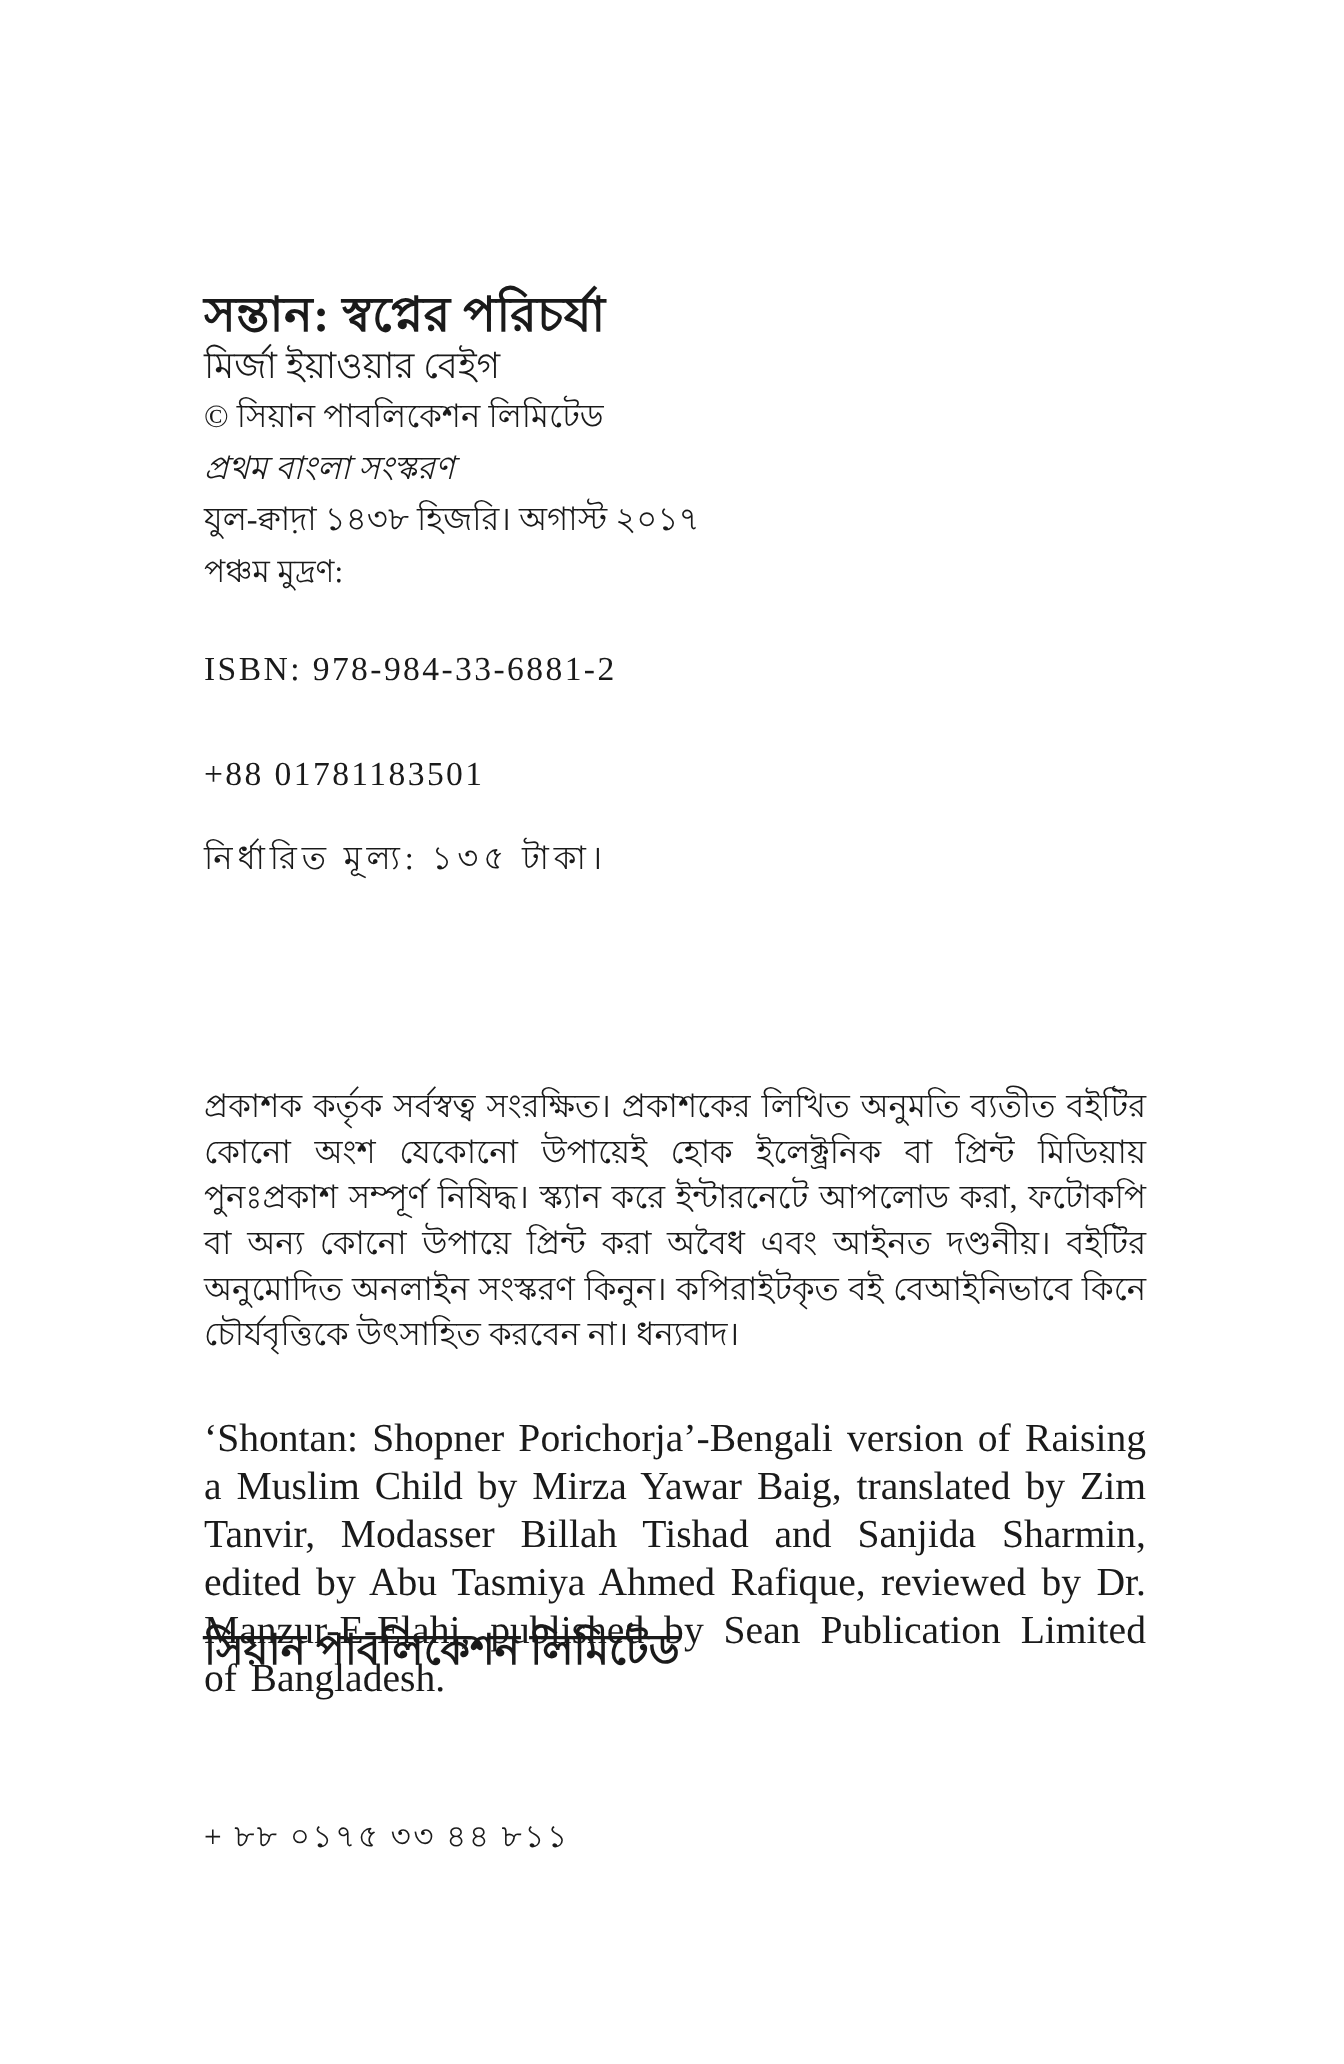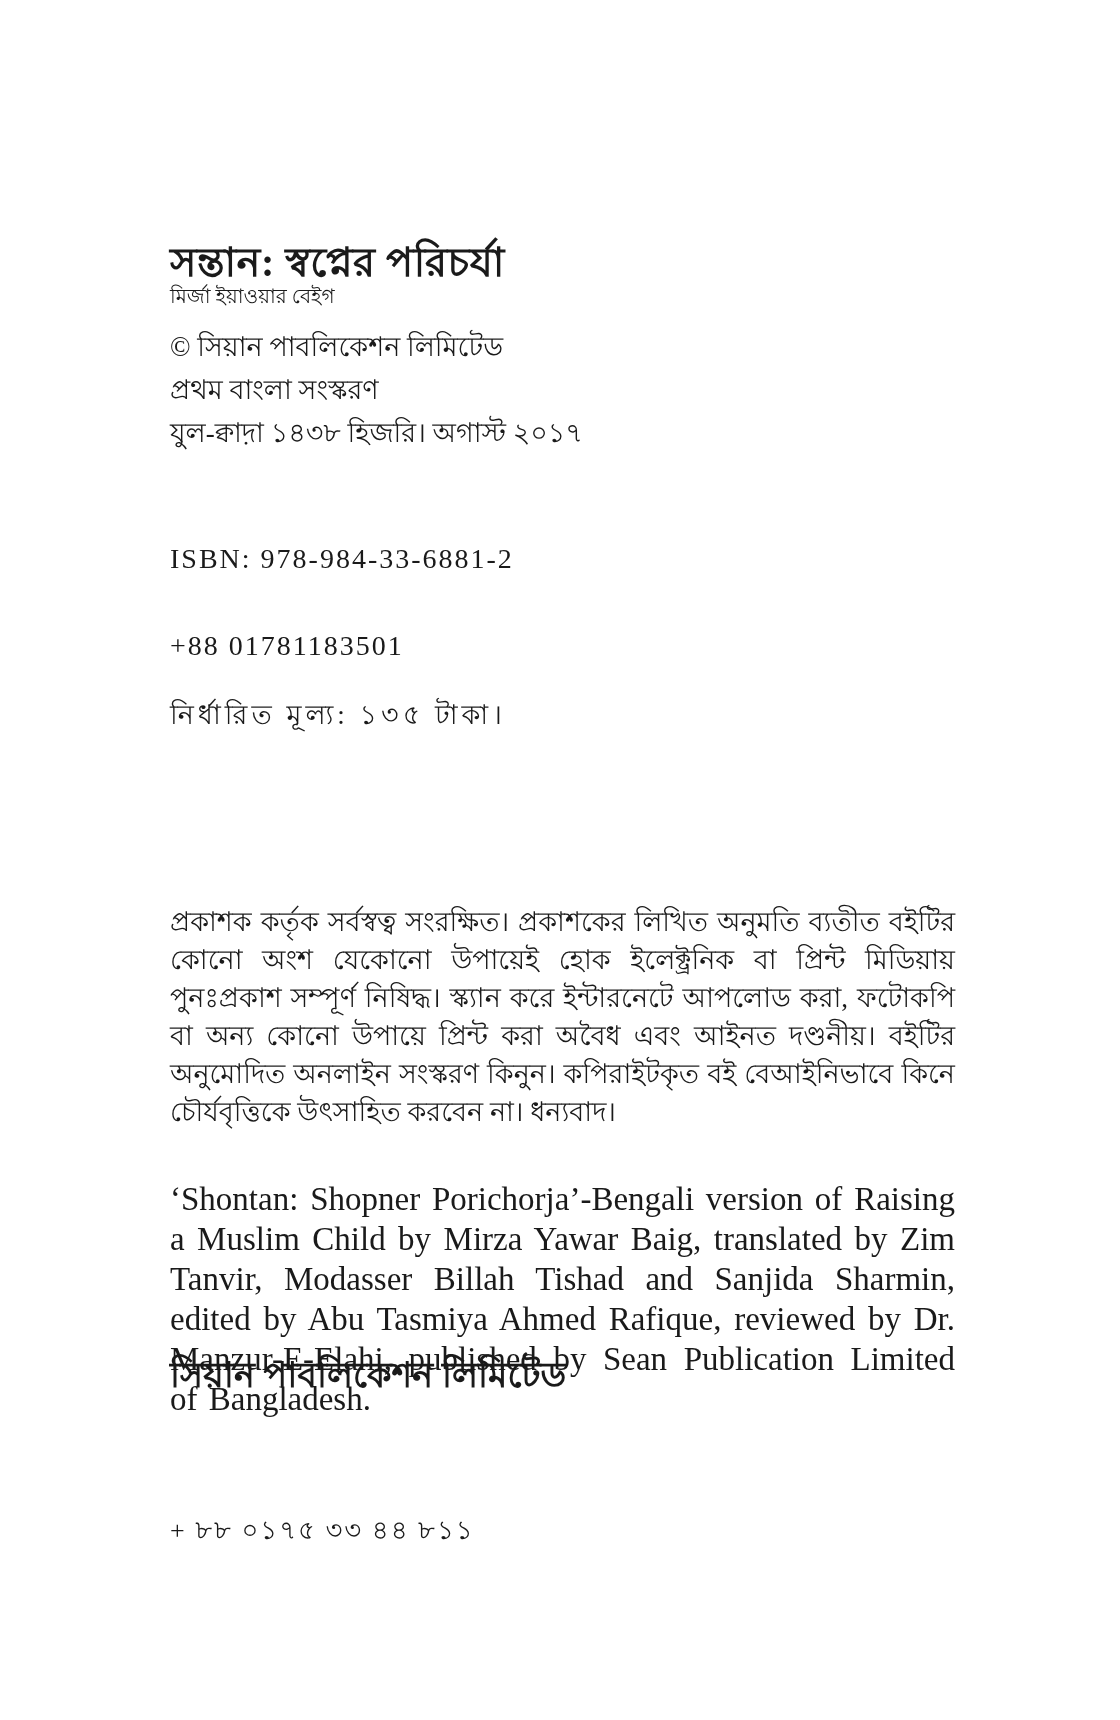--- a/index.html
+++ b/index.html
@@ -26,29 +26,30 @@
   }
   .book-title {
     top: 212px;
     font-size: 40px;
     font-weight: 700;
     line-height: 1.2;
     letter-spacing: 0.5px;
   }
   .author {
     top: 281px;
-    font-size: 20px;
+    font-size: 30px;
   }
   .copyright-line {
     top: 326px;
     font-size: 27px;
   }
   .edition-line {
     top: 369px;
     font-size: 27px;
+    font-style: italic;
   }
   .first-edition-date {
     top: 412px;
     font-size: 27px;
   }
   .printing-label {
     top: 456px;
     font-size: 26px;
   }
   .printing-date {
@@ -111,20 +112,21 @@
   <h1 class="content bn book-title">সন্তান: স্বপ্নের পরিচর্যা</h1>
 
   <div class="content bn author">মির্জা ইয়াওয়ার বেইগ</div>
 
   <div class="content bn copyright-line">© সিয়ান পাবলিকেশন লিমিটেড</div>
 
   <div class="content bn edition-line">প্রথম বাংলা সংস্করণ</div>
 
   <div class="content bn first-edition-date">যুল-ক্বাদ়া ১৪৩৮ হিজরি। অগাস্ট ২০১৭</div>
 
+  <div class="content bn printing-label">পঞ্চম মুদ্রণ:</div>
 
 
   <div class="content isbn-line">ISBN: 978-984-33-6881-2</div>
 
 
   <div class="content phone-line">+88 01781183501</div>
 
   <div class="content bn price-line">নির্ধারিত মূল্য: ১৩৫ টাকা।</div>
 
   <p class="content bn rights-notice">প্রকাশক কর্তৃক সর্বস্বত্ব সংরক্ষিত। প্রকাশকের লিখিত অনুমতি ব্যতীত বইটির কোনো অংশ যেকোনো উপায়েই হোক ইলেক্ট্রনিক বা প্রিন্ট মিডিয়ায় পুনঃপ্রকাশ সম্পূর্ণ নিষিদ্ধ। স্ক্যান করে ইন্টারনেটে আপলোড করা, ফটোকপি বা অন্য কোনো উপায়ে প্রিন্ট করা অবৈধ এবং আইনত দণ্ডনীয়। বইটির অনুমোদিত অনলাইন সংস্করণ কিনুন। কপিরাইটকৃত বই বেআইনিভাবে কিনে চৌর্যবৃত্তিকে উৎসাহিত করবেন না। ধন্যবাদ।</p>

